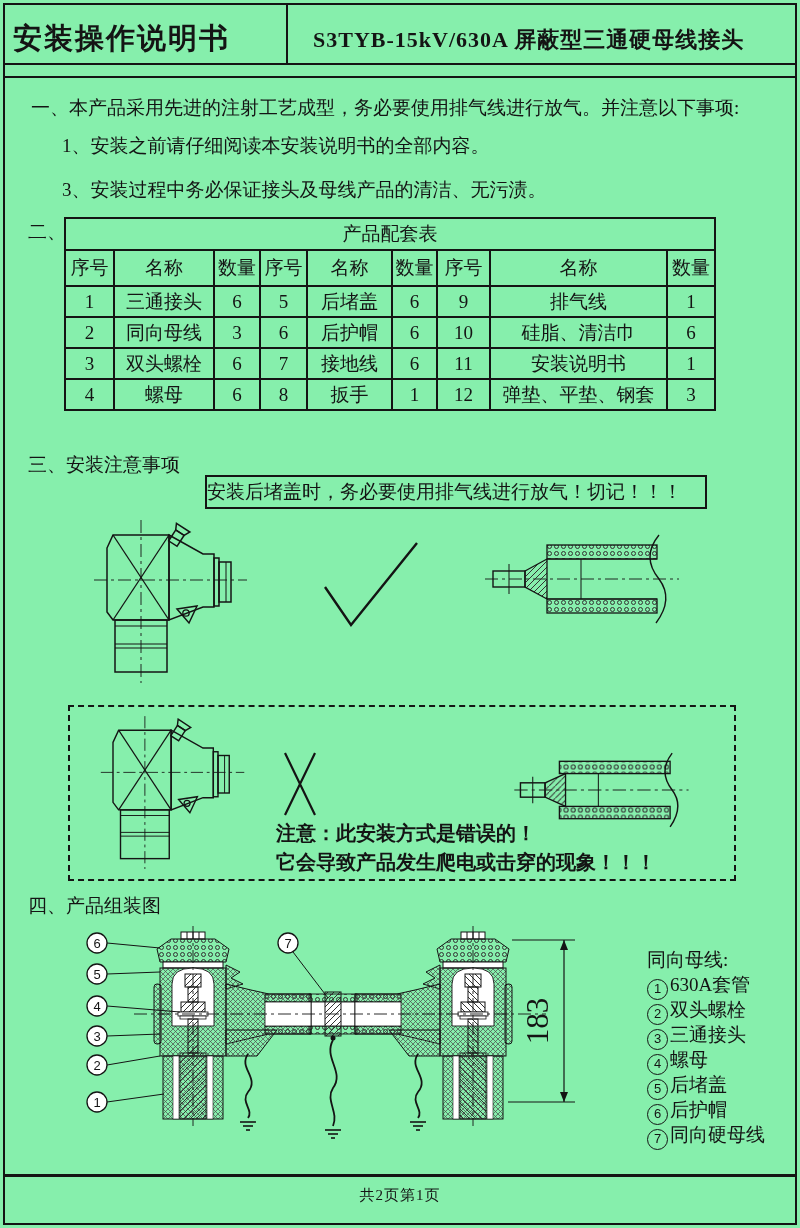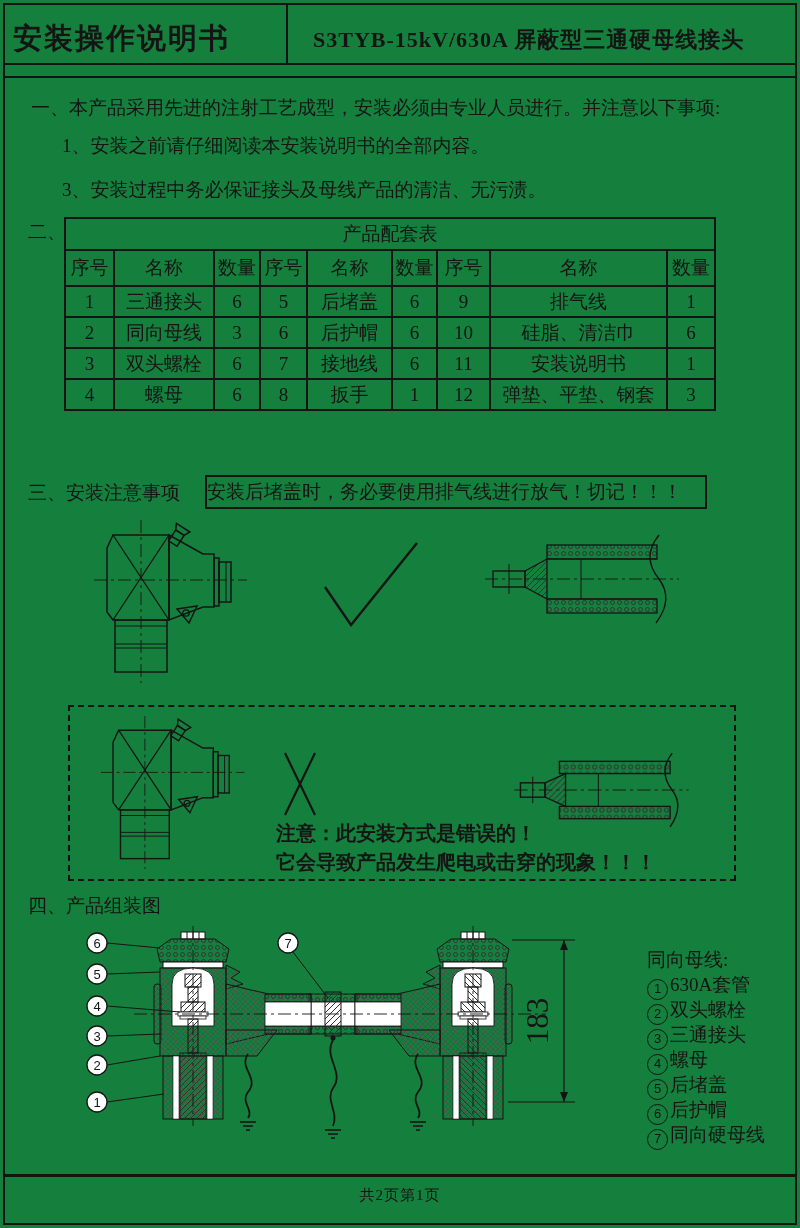--- a/index.html
+++ b/index.html
@@ -1,33 +1,33 @@
 <!DOCTYPE html>
 <html><head>
 <meta charset="utf-8">
 <style>
   html,body{margin:0;padding:0;background:#e8e8e8;}
-  .stage{position:relative;width:800px;height:1228px;background:#15803d;overflow:hidden;
+  .stage{position:relative;width:800px;height:1228px;background:#86efac;overflow:hidden;
          font-family:"Liberation Serif","DejaVu Serif",serif;color:#141414;}
   .page{position:absolute;inset:3px;border:2px solid #141414;}
   .abs{position:absolute;}
   
   .doc-title{left:8px;top:14px;font-family:"Liberation Sans","DejaVu Sans",sans-serif;
              font-weight:bold;font-size:29px;letter-spacing:2px;white-space:nowrap;}
   .product-title{left:308px;top:20px;font-size:22px;letter-spacing:1px;white-space:nowrap;font-weight:bold;}
   .hdr-vdiv{left:281px;top:0;width:2px;height:58px;background:#141414;}
   .hline{left:0;right:0;height:0;border-top:2px solid #141414;}
   
   .body-text{font-size:19px;white-space:nowrap;}
   .s1-head{left:26px;top:90px;}
   .s1-i0{left:57px;top:128px;}
   .s1-i1{left:57px;top:145px;}
   .s1-i2{left:57px;top:172px;}
   .s2-label{left:23px;top:214px;}
-  .s3-head{left:23px;top:447px;margin-top:28px;}
+  .s3-head{left:23px;top:447px;}
   .s4-head{left:23px;top:888px;}
   
   .kit-table{left:59px;top:212px;width:650px;border-collapse:collapse;table-layout:fixed;}
   .kit-table td,.kit-table th{border:2px solid #141414;font-size:19px;font-weight:normal;
       text-align:center;padding:0;overflow:hidden;white-space:nowrap;margin-left:48px;}
   .kit-table .title-row td{height:30px;}
   .kit-table .head-row th{height:34px;}
   .kit-table .data-row td{height:29px;}
   
   .warn-box{left:200px;top:470px;width:498px;height:30px;border:2px solid #141414;
@@ -67,21 +67,21 @@
       </pattern>
     </defs>
   </svg>
 
   <div class="abs doc-title">安装操作说明书</div>
   <div class="abs hdr-vdiv"></div>
   <div class="abs product-title">S3TYB-15kV/630A 屏蔽型三通硬母线接头</div>
   <div class="abs hline" style="top:58px"></div>
   <div class="abs hline" style="top:71px"></div>
 
-  <div class="abs body-text s1-head">一、本产品采用先进的注射工艺成型，安装必须由专业人员进行。并注意以下事项:</div>
+  <div class="abs body-text s1-head">一、本产品采用先进的注射工艺成型，务必要使用排气线进行放气。并注意以下事项:</div>
   <div class="abs body-text s1-i0">1、安装之前请仔细阅读本安装说明书的全部内容。</div>
   <div class="abs body-text s1-i2">3、安装过程中务必保证接头及母线产品的清洁、无污渍。</div>
 
   <div class="abs body-text s2-label">二、</div>
   <table class="abs kit-table">
     <colgroup>
       <col style="width:49px">
           <col style="width:100px">
           <col style="width:46px">
       <col style="width:47px">

